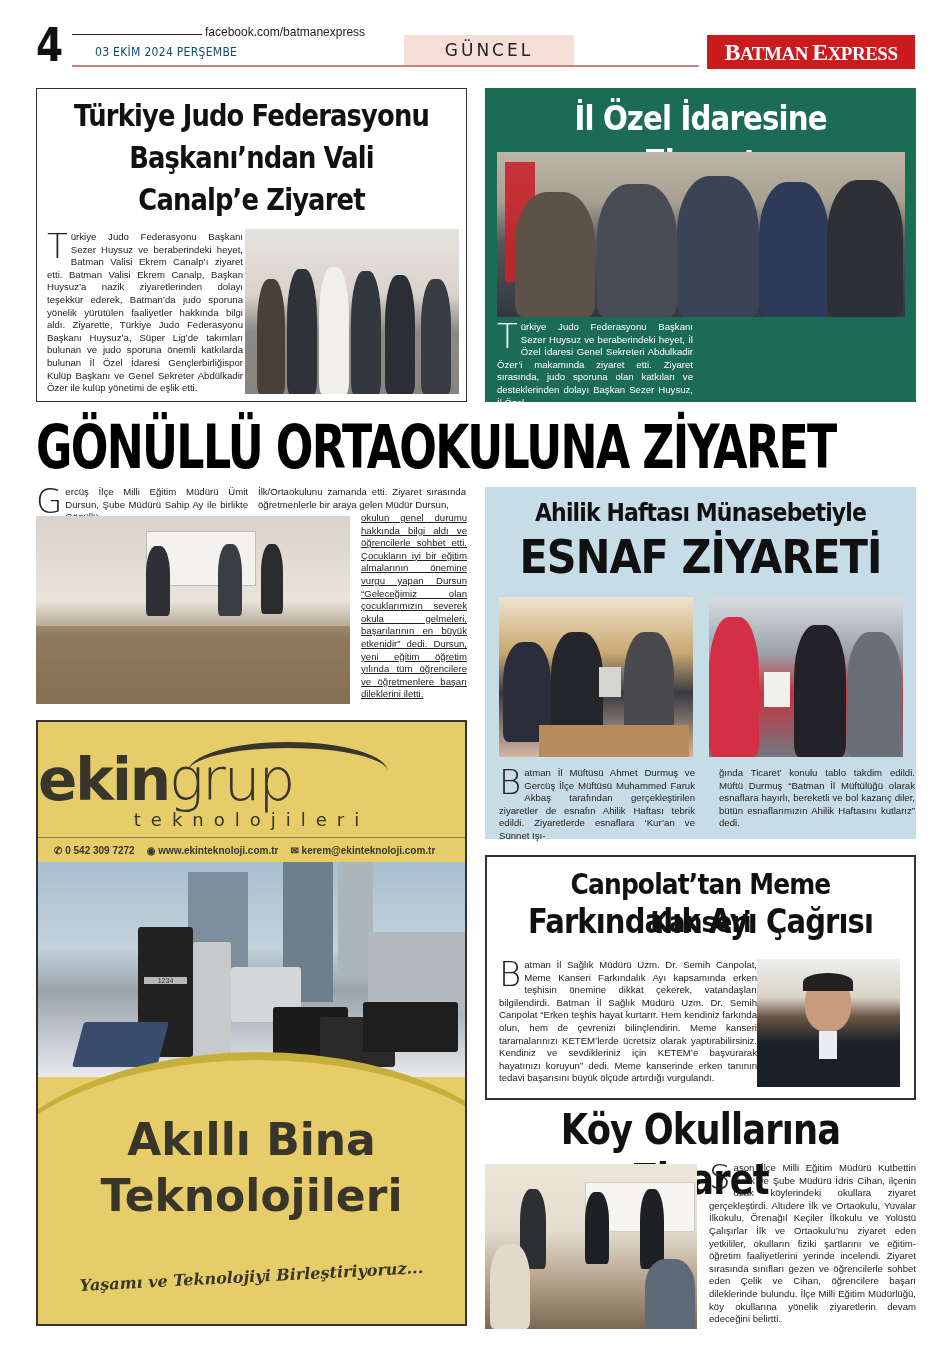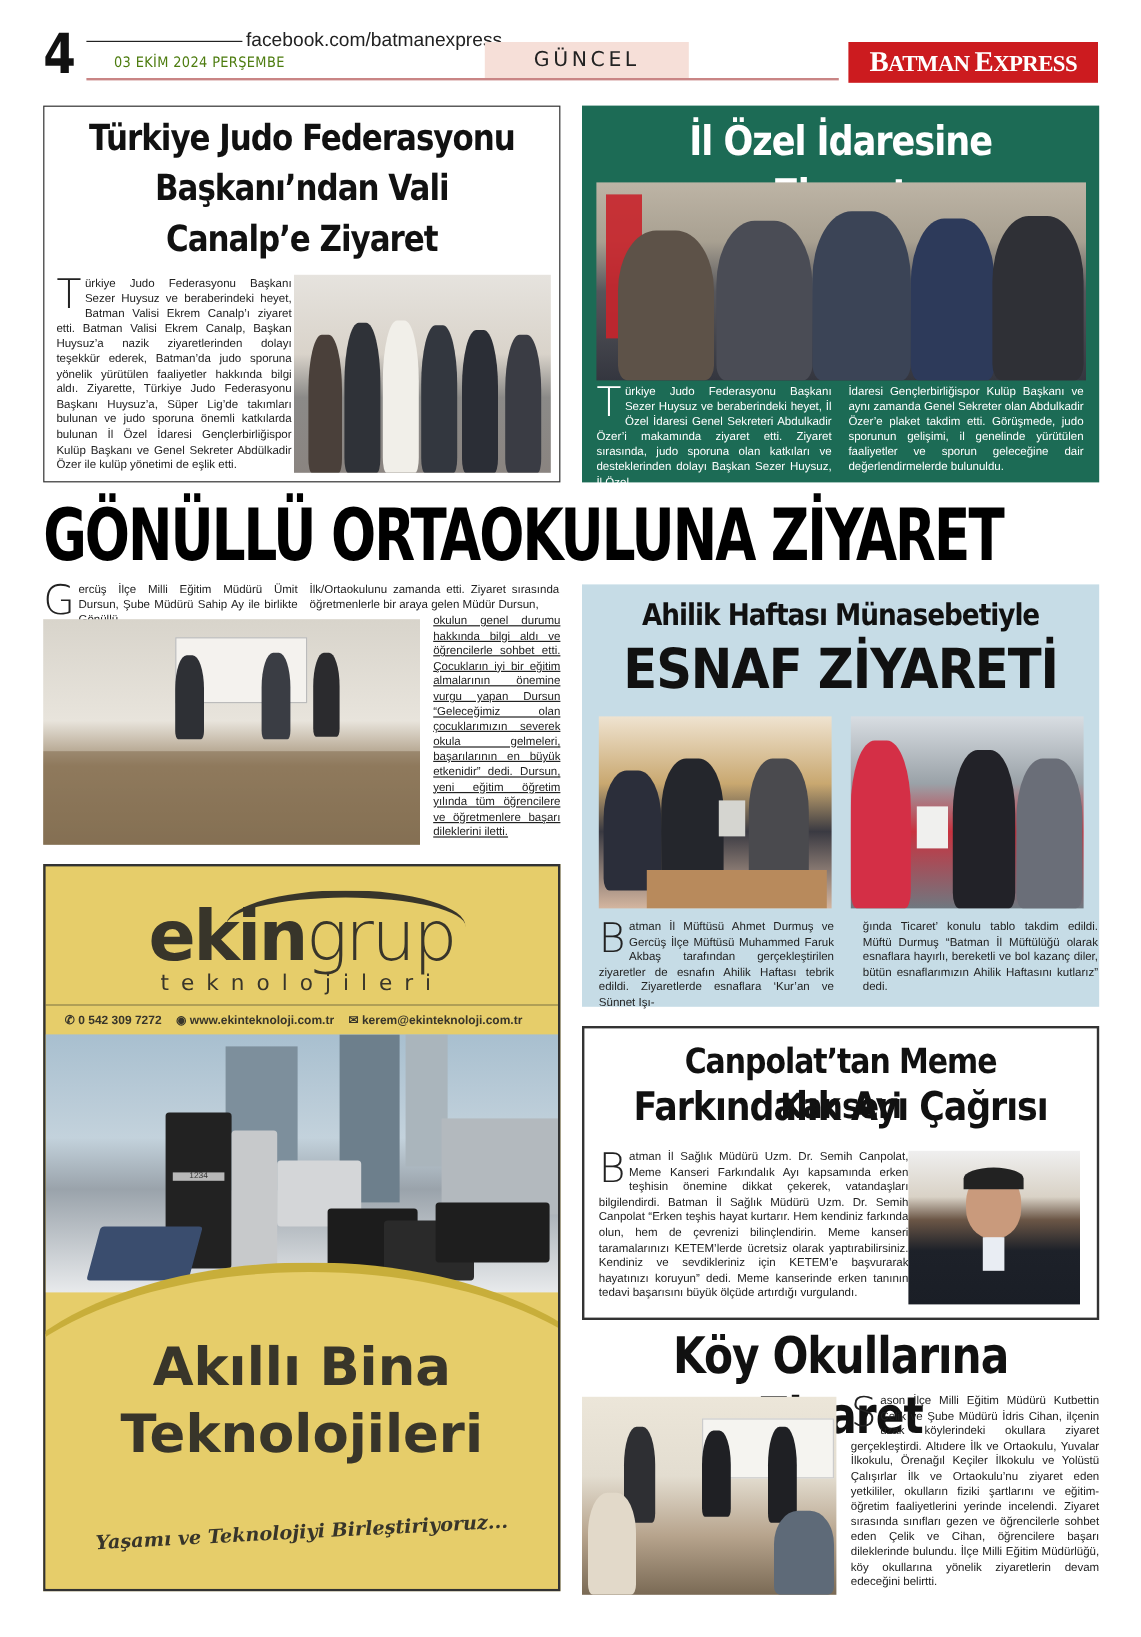--- a/index.html
+++ b/index.html
@@ -2,22 +2,22 @@
 <html><head>
 <meta charset="utf-8">
 <style>
   * { box-sizing: border-box; margin: 0; padding: 0; }
   html, body { width: 951px; height: 1364px; background: #ffffff; overflow: hidden; }
   body { position: relative; font-family: "Liberation Sans", sans-serif; color: #111; }
 
   
   .page-num { position: absolute; left: 36px; top: 22px; font: bold 46px/1 "DejaVu Sans", sans-serif; color: #111; transform: scaleX(0.85); transform-origin: left; }
   .hdr-topline { position: absolute; left: 72px; top: 34px; width: 130px; height: 1px; background: #222; }
-  .hdr-fb { position: absolute; left: 205px; top: 25px; font-size: 16px; color: #222; }
-  .hdr-date { position: absolute; left: 95px; top: 45px; font: 12px "DejaVu Sans Condensed", "DejaVu Sans", sans-serif; letter-spacing: 0.3px; color: #4d7c0f; }
+  .hdr-fb { position: absolute; left: 205px; top: 25px; font-size: 12px; color: #222; }
+  .hdr-date { position: absolute; left: 95px; top: 45px; font: 12px "DejaVu Sans Condensed", "DejaVu Sans", sans-serif; letter-spacing: 0.3px; color: #0c4a6e; }
   .hdr-redline { position: absolute; left: 72px; top: 65px; width: 627px; height: 2px; background: #c98585; }
   .hdr-section { position: absolute; left: 404px; top: 35px; width: 170px; height: 30px; background: #f6dfd8; text-align: center; font: 17px/30px "DejaVu Sans", sans-serif; letter-spacing: 3px; color: #222; }
   .hdr-brand { position: absolute; left: 707px; top: 35px; width: 208px; height: 34px; background: #cc1b1f; color: #fff; font: bold 24px/34px "Liberation Serif", serif; text-align: center; letter-spacing: -0.5px; transform-origin: left; }
   .hdr-brand .small { font-size: 19px; }
 
   
   .photo { position: absolute; overflow: hidden; }
   .body-text { font: 9.6px/12.6px "Liberation Sans", sans-serif; text-align: justify; color: #222; }
   .dropcap { float: left; font: 34px/28px "DejaVu Sans", sans-serif; font-weight: 300; margin: 1px 3px 0 0; }
   .headline { font-family: "DejaVu Sans", sans-serif; font-weight: bold; color: #111; text-align: center; letter-spacing: -1px; }
@@ -37,21 +37,21 @@
 
   
   .a3-title { position: absolute; left: 36px; top: 414px; width: 880px; font: bold 60px/66px "DejaVu Sans Condensed", "DejaVu Sans", sans-serif; letter-spacing: -2px; color: #000; transform: scaleX(0.82); transform-origin: left; white-space: nowrap; }
   .a3-intro-1 { position: absolute; left: 36px; top: 486px; width: 212px; }
   .a3-intro-2 { position: absolute; left: 258px; top: 486px; width: 208px; }
   .a3-photo { left: 36px; top: 516px; width: 314px; height: 188px; background: linear-gradient(180deg,#d8d4cb 0%,#e8e4dc 45%,#a28f74 65%,#8f7d62 100%); }
   .a3-col { position: absolute; left: 361px; top: 512px; width: 106px; text-decoration: underline; }
 
   
   .ad { position: absolute; left: 36px; top: 720px; width: 431px; height: 606px; background: #e6cd6a; border: 2px solid #333; overflow: hidden; }
-  .ad-logo { position: absolute; left: 0; top: 28px; width: 100%; text-align: center; font: bold 58px/60px "DejaVu Sans", sans-serif; color: #38352a; letter-spacing: -2px; }
+  .ad-logo { position: absolute; left: 0; top: 28px; width: 100%; font: bold 58px/60px "DejaVu Sans", sans-serif; color: #38352a; letter-spacing: -2px; }
   .ad-logo .thin { font-weight: 300; }
   .ad-arc { position: absolute; left: 150px; top: 20px; width: 200px; height: 60px; border-top: 6px solid #38352a; border-radius: 50% 50% 0 0; }
   .ad-sub { position: absolute; left: 0; top: 88px; width: 100%; text-align: center; font: 18px/20px "DejaVu Sans", sans-serif; letter-spacing: 10px; color: #38352a; }
   .ad-rule { position: absolute; left: 0; top: 115px; width: 100%; height: 1px; background: #38352a; opacity: 0.5; }
   .ad-contact { position: absolute; left: 16px; top: 122px; width: 410px; font: bold 10px/14px "Liberation Sans", sans-serif; color: #38352a; display: flex; gap: 12px; }
   .ad-image { left: 0; top: 140px; width: 427px; height: 215px; background: linear-gradient(180deg,#a8bfcf 0%,#c3d2dc 40%,#9aa3ab 60%,#e8eaec 100%); }
   .ad-device { position: absolute; border-radius: 3px; }
   .ad-wave { position: absolute; left: -60px; top: 330px; width: 560px; height: 300px; border-radius: 50% 50% 0 0; background: #e6cd6a; border-top: 8px solid #c8ae3a; }
   .ad-headline { position: absolute; left: 0; top: 390px; width: 100%; text-align: center; font: bold 44px/56px "DejaVu Sans", sans-serif; color: #38352a; }
   .ad-slogan { position: absolute; left: 0; top: 545px; width: 100%; text-align: center; font: italic bold 16px/20px "DejaVu Serif", serif; color: #38352a; transform: rotate(-3deg); }
@@ -111,21 +111,20 @@
     <div style="position:absolute;left:8px;top:10px;width:30px;height:120px;background:#c8242b;opacity:.9"></div>
     <div class="person" style="left:18px;top:40px;width:80px;height:125px;background:#5d5248"></div>
     <div class="person" style="left:100px;top:32px;width:80px;height:133px;background:#4a4c55"></div>
     <div class="person" style="left:180px;top:24px;width:82px;height:141px;background:#3b4456"></div>
     <div class="person" style="left:262px;top:30px;width:70px;height:135px;background:#2d3a5a"></div>
     <div class="person" style="left:330px;top:28px;width:76px;height:137px;background:#2f3036"></div>
   </div>
   <div class="a2-text c1 body-text">
     <span class="dropcap">T</span><span>ürkiye Judo Federasyonu Başkanı Sezer Huysuz ve beraberindeki heyet, İl Özel İdaresi Genel Sekreteri Abdulkadir Özer’i makamında ziyaret etti. Ziyaret sırasında, judo sporuna olan katkıları ve desteklerinden dolayı Başkan Sezer Huysuz, İl Özel</span>
   </div>
-  <div class="a2-text c2 body-text">İdaresi Gençlerbirliğispor Kulüp Başkanı ve aynı zamanda Genel Sekreter olan Abdulkadir Özer’e plaket takdim etti. Görüşmede, judo sporunun gelişimi, il genelinde yürütülen faaliyetler ve sporun geleceğine dair değerlendirmelerde bulunuldu.</div>
 </div>
 
 <div class="a3-title">GÖNÜLLÜ ORTAOKULUNA ZİYARET</div>
 <div class="a3-intro-1 body-text">
   <span class="dropcap">G</span><span>ercüş İlçe Milli Eğitim Müdürü Ümit Dursun, Şube Müdürü Sahip Ay ile birlikte Gönüllü</span>
 </div>
 <div class="a3-intro-2 body-text">İlk/Ortaokulunu zamanda etti. Ziyaret sırasında öğretmenlerle bir araya gelen Müdür Dursun,</div>
 <div class="photo a3-photo">
   <div style="position:absolute;left:110px;top:15px;width:110px;height:55px;background:#f4f2ee;border:1px solid #bbb"></div>
   <div class="person" style="left:110px;top:30px;width:24px;height:70px;background:#2e3035"></div>

